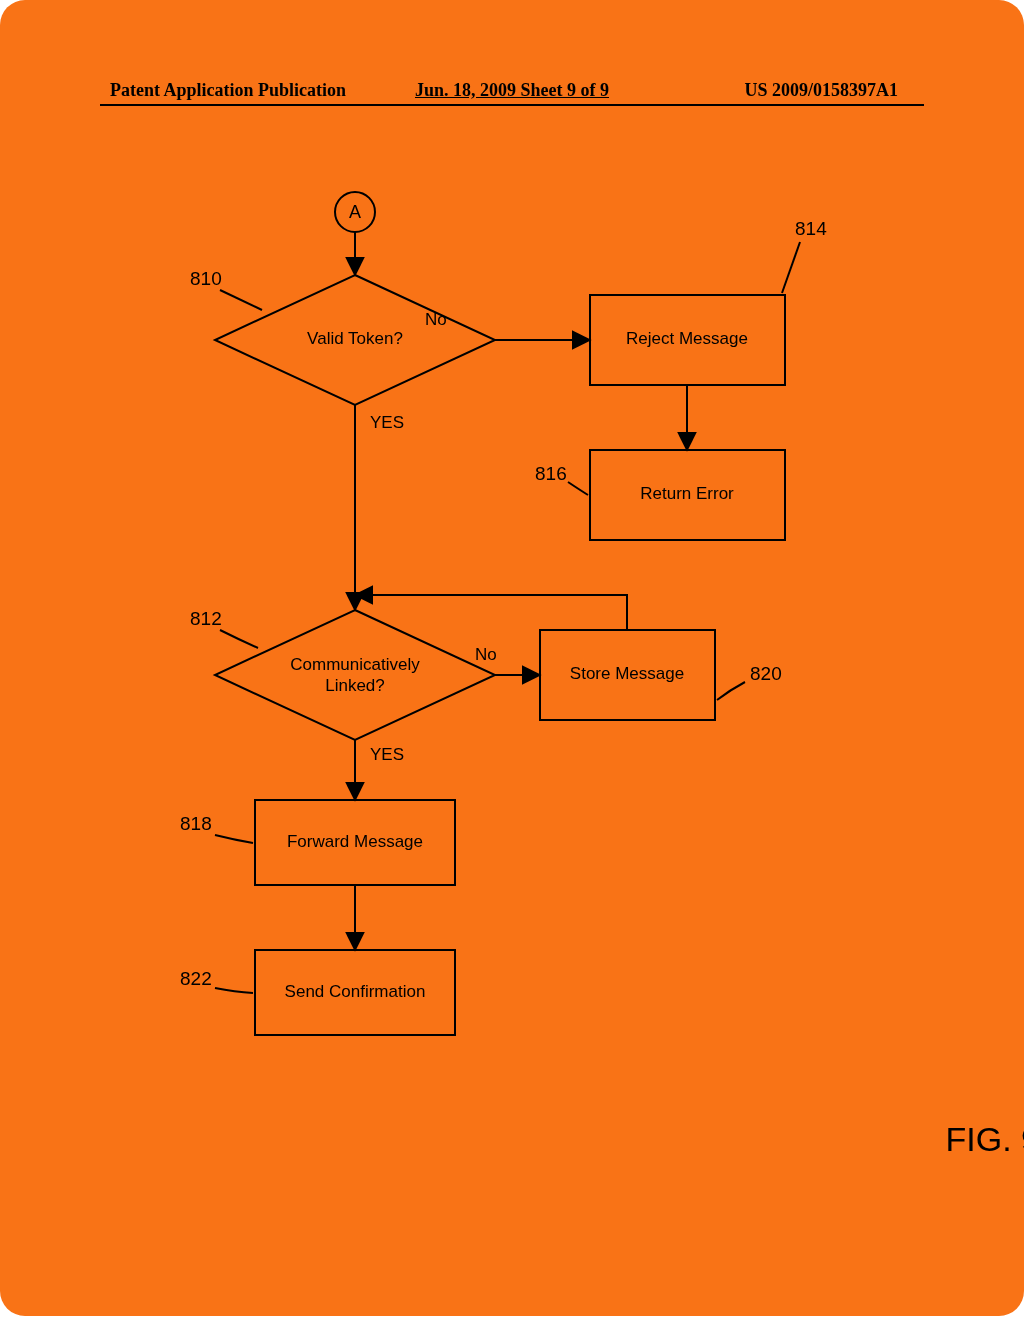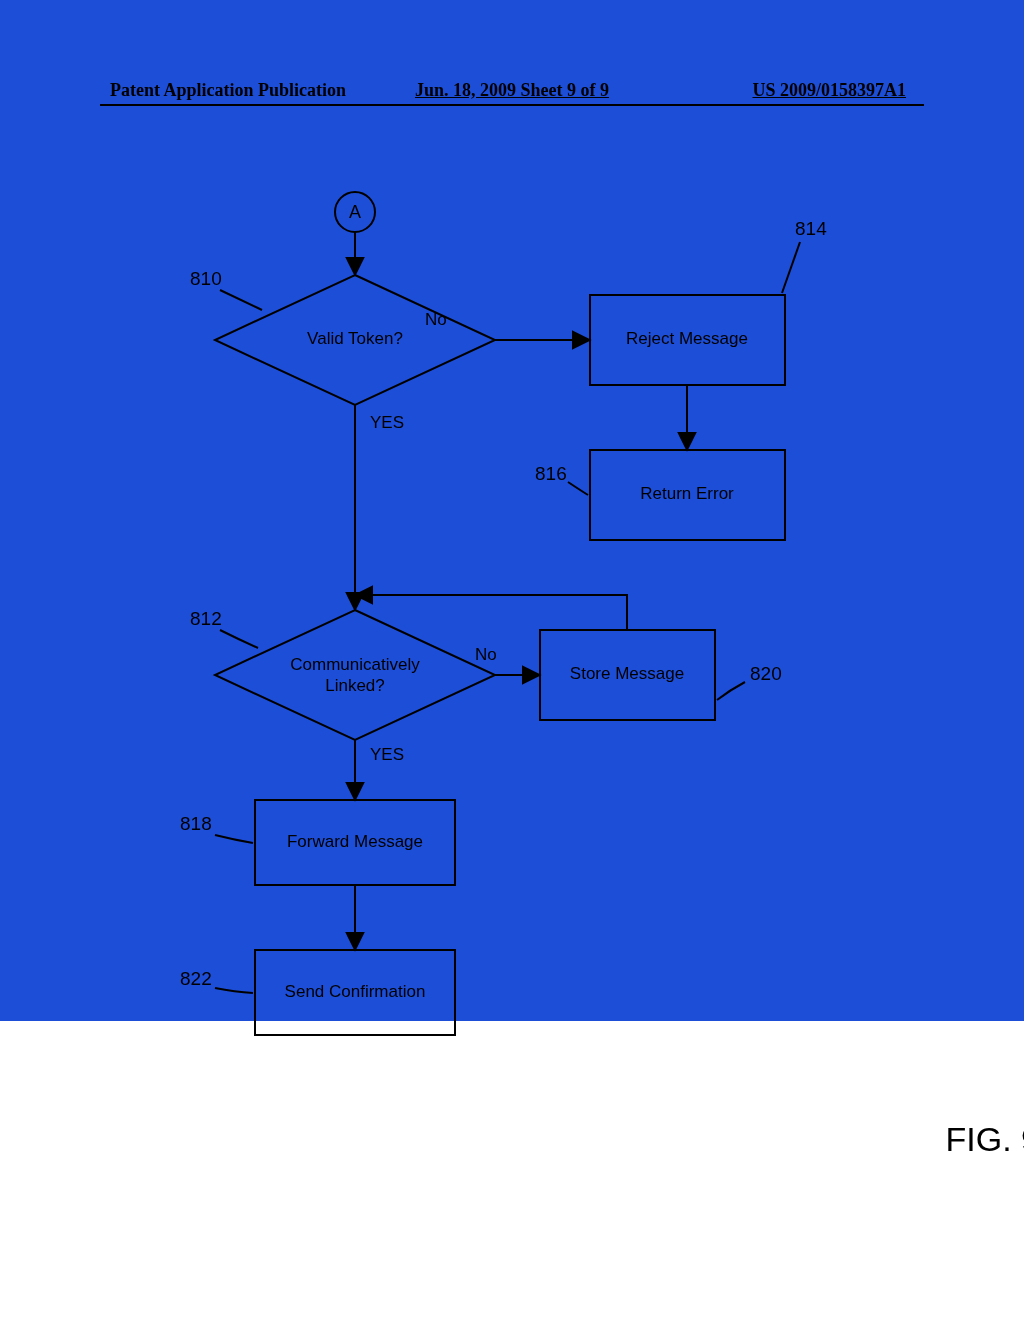--- a/index.html
+++ b/index.html
@@ -7,22 +7,23 @@
     padding: 0;
     width: 1024px;
     height: 1320px;
     background: #fff;
     font-family: Arial, Helvetica, sans-serif;
     color: #000;
   }
   .page {
     position: relative;
     width: 1024px;
-    height: 1021px;
-    background: #1d4ed8;
+    height: 1316px;
+    background: #f97316;
+    border-radius: 25px;
   }
   .header {
     position: absolute;
     top: 80px;
     left: 110px;
     right: 110px;
     font-family: "Times New Roman", serif;
     font-size: 18px;
     font-weight: bold;
   }
@@ -31,22 +32,21 @@
     left: 0;
   }
   .header-mid {
     position: absolute;
     left: 50%;
     transform: translateX(-50%);
     text-decoration: underline;
   }
   .header-right {
     position: absolute;
-    right: 8px;
-    text-decoration: underline;
+    right: 16px;
   }
   .header-line {
     position: absolute;
     top: 104px;
     left: 100px;
     width: 824px;
     height: 0;
     border-top: 2.5px solid #000;
   }
   svg.diagram {

